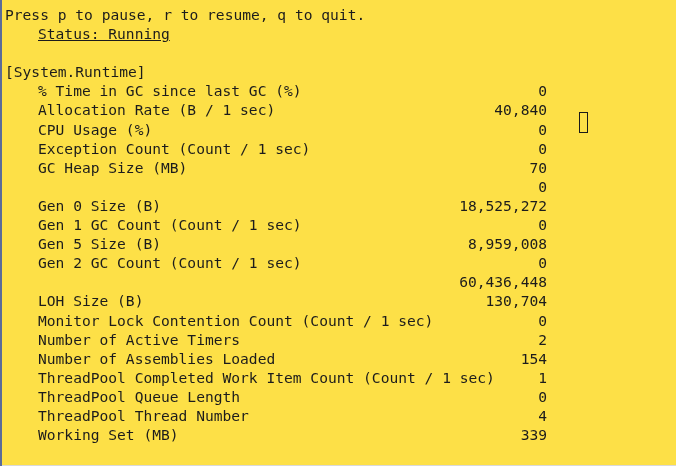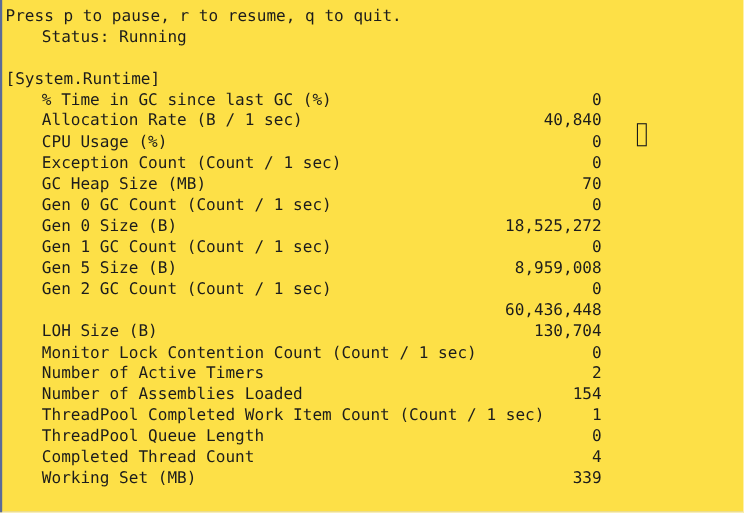--- a/index.html
+++ b/index.html
@@ -23,20 +23,21 @@
   }
   .line {
     white-space: pre;
     height: 19.1px;
   }
   .blank-line {
     height: 19.1px;
   }
   .indent {
     padding-left: 33px; 
+    text-decoration: underline;
   }
   .row {
     display: flex;
     width: 542px;
     height: 19.1px;
     white-space: pre;
   }
   .cname {
     padding-left: 33px;
     white-space: pre;
@@ -97,21 +98,20 @@
     <span class="cname">Exception Count (Count / 1 sec)</span>
     <span class="cval">0</span>
   </div>
 
   <div class="row">
     <span class="cname">GC Heap Size (MB)</span>
     <span class="cval">70</span>
   </div>
 
   <div class="row">
-    <span class="cname">Gen 0 GC Count (Count / 1 sec)</span>
     <span class="cval">0</span>
   </div>
 
   <div class="row">
     <span class="cname">Gen 0 Size (B)</span>
     <span class="cval">18,525,272</span>
   </div>
 
   <div class="row">
     <span class="cname">Gen 1 GC Count (Count / 1 sec)</span>
@@ -156,21 +156,21 @@
     <span class="cname">ThreadPool Completed Work Item Count (Count / 1 sec)</span>
     <span class="cval">1</span>
   </div>
 
   <div class="row">
     <span class="cname">ThreadPool Queue Length</span>
     <span class="cval">0</span>
   </div>
 
   <div class="row">
-    <span class="cname">Completed Thread Count</span>
+    <span class="cname">ThreadPool Thread Number</span>
     <span class="cval">4</span>
   </div>
 
   <div class="row">
     <span class="cname">Working Set (MB)</span>
     <span class="cval">339</span>
   </div>
 </div>
 
   <div class="cursor"></div>

